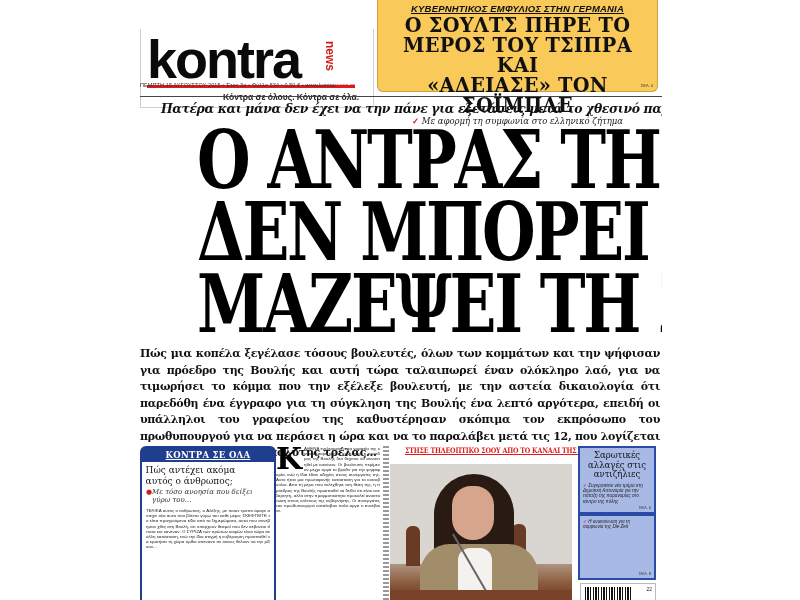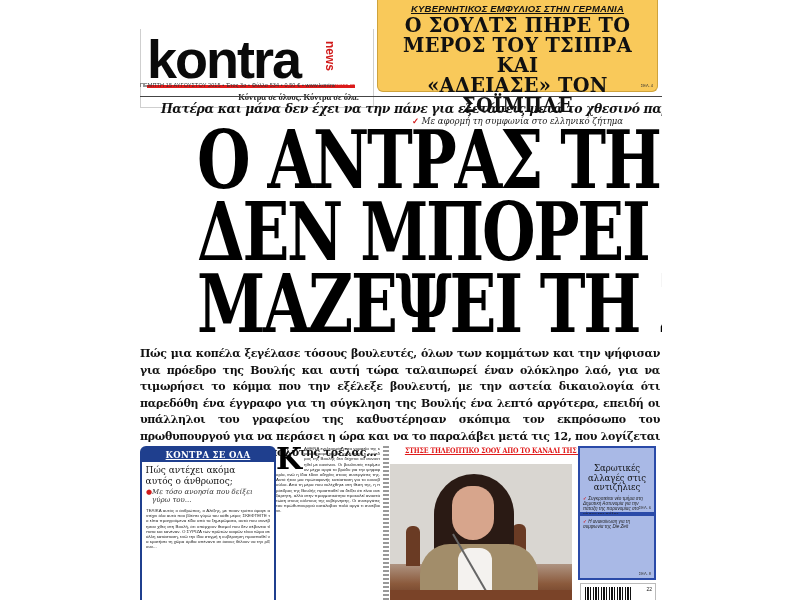--- a/index.html
+++ b/index.html
@@ -26,21 +26,21 @@
   .logo-news {
     position: absolute; left: 196px; top: 12px;
     font-family: "Liberation Sans", sans-serif; font-size: 12px; color: #d11a1a;
     transform: rotate(90deg); transform-origin: left top; font-weight: bold;
   }
   .logo-bar {
     position: absolute; left: 6px; top: 56px; width: 208px; height: 3px; background: #e01b1b;
   }
   .slogan {
     position: absolute; right: 14px; top: 63px;
-    font-family: Liberation Serif, serif; font-weight: bold; font-size: 8.5px;
+    font-family: Liberation Sans, sans-serif; font-weight: bold; font-size: 8.5px;
     color: #222;
   }
   .dateline {
     position: absolute; left: 0; top: 82px; width: 232px;
     font-family: "Liberation Sans", sans-serif; font-size: 5.5px; color: #333;
     white-space: nowrap; letter-spacing: 0.1px;
   }
   .dateline .red { color: #d11a1a; }
   .top-rule {
     position: absolute; left: 0; top: 96px; width: 522px; height: 1px; background: #444;
@@ -152,21 +152,21 @@
 
   
   .rbox {
     position: absolute; left: 438px; width: 78px; background: #a9b9e6;
     border: 2px solid #2a4aa8; text-align: center; box-sizing: border-box;
   }
   .rbox1 { top: 446px; height: 68px; }
   .rbox2 { top: 514px; height: 66px; }
   .rbox-title {
     font-family: "DejaVu Serif", serif; font-size: 8.5px; line-height: 9.5px; color: #111;
-    margin-top: 16px; padding: 0 2px;
+    margin-top: 3px; padding: 0 2px;
   }
   .rbox-sub {
     font-family: "Liberation Sans", sans-serif; font-style: italic; font-size: 4.6px; line-height: 5.4px;
     color: #222; margin-top: 3px; padding: 0 3px; text-align: left;
   }
   .rbox-sub .tick { color: #d11a1a; font-weight: bold; font-style: normal; }
   .rbox .page-ref { right: 3px; bottom: 2px; }
   .barcode {
     position: absolute; left: 440px; top: 583px; width: 74px; height: 17px; background: #fff;
     border: 1px solid #bbb;

